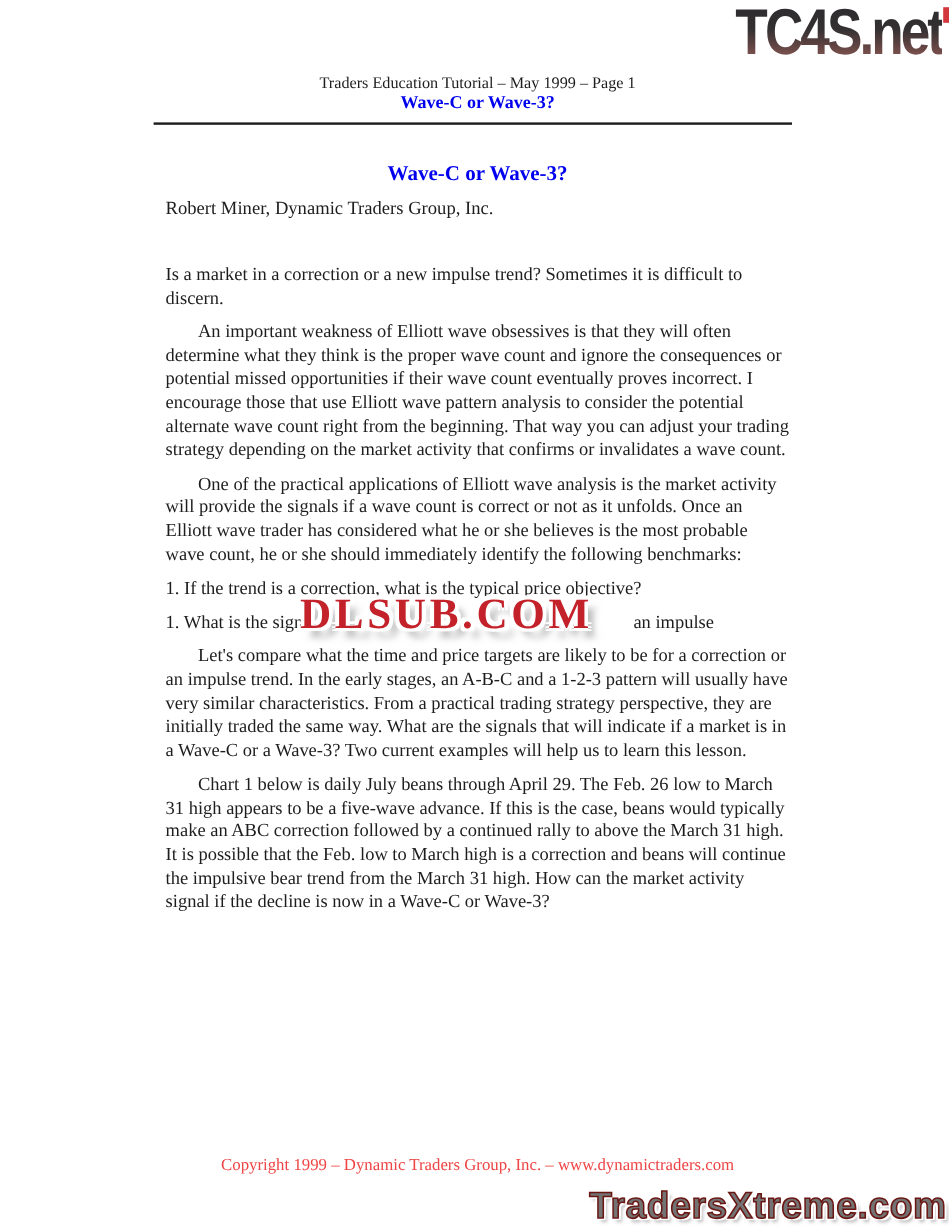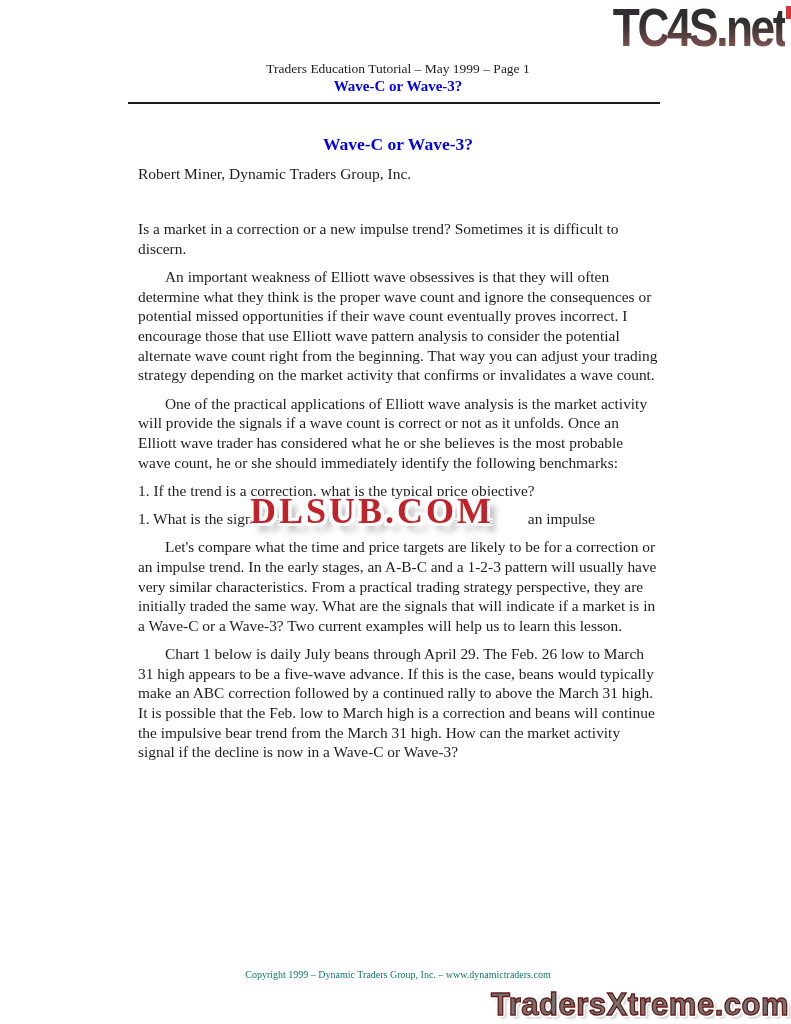--- a/index.html
+++ b/index.html
@@ -50,21 +50,21 @@
     font-size:36px; letter-spacing:3px; line-height:1.1;
     color:#c4222a; white-space:nowrap;
     text-shadow:
       -3px -3px 0 #fff, 3px -3px 0 #fff, -3px 3px 0 #fff, 3px 3px 0 #fff,
       -3px 0 0 #fff, 3px 0 0 #fff, 0 -3px 0 #fff, 0 3px 0 #fff,
       7px 8px 6px rgba(110,110,110,0.55);
   }
 
   .copyright {
     position:absolute; left:138px; bottom:44px; width:520px;
-    text-align:center; font-size:10px; color:#0f766e;
+    text-align:center; font-size:14px; color:#ef4444;
   }
   .txtreme {
     position:absolute; right:2px; bottom:1px;
     font-family:"Liberation Sans", sans-serif; font-weight:bold;
     font-size:31px; letter-spacing:0.5px; line-height:1.15; white-space:nowrap;
     color:#737373;
     -webkit-text-stroke:1.3px #6a1612;
     text-shadow:
       -2px -2px 0 #fff, 2px -2px 0 #fff, -2px 2px 0 #fff, 2px 2px 0 #fff,
       0 0 4px #fff, 3px 3px 3px rgba(110,110,110,0.5);

